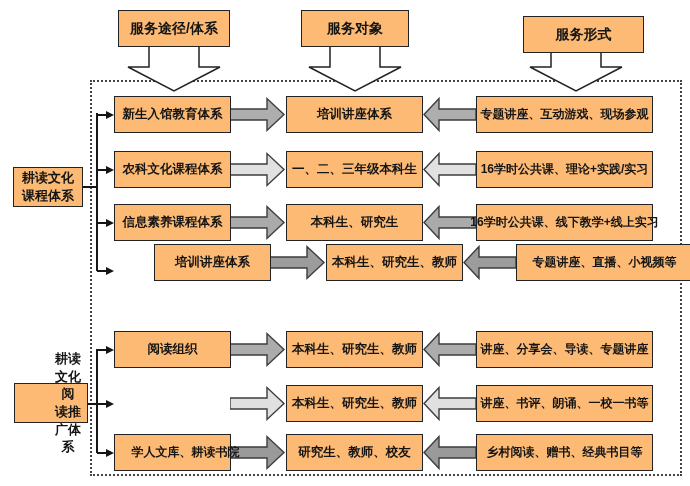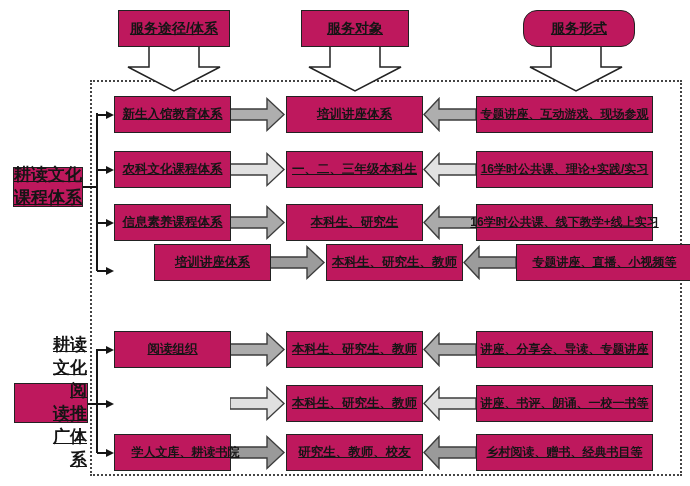--- a/index.html
+++ b/index.html
@@ -1,30 +1,30 @@
 <!DOCTYPE html>
 <html><head>
 <meta charset="utf-8">
 <style>
   html,body{margin:0;padding:0;background:#fff;}
   .canvas{
     position:relative;width:690px;height:486px;background:#fff;overflow:hidden;
     font-family:"Liberation Sans","DejaVu Sans",sans-serif;font-weight:bold;color:#151515;
   }
   .box{
-    position:absolute;border:1.5px solid #222;background:#be185d;box-sizing:border-box;
-    display:flex;align-items:center;justify-content:center;text-align:right;
-    white-space:nowrap;z-index:3;text-decoration:underline;
+    position:absolute;border:1.5px solid #222;background:#fdba74;box-sizing:border-box;
+    display:flex;align-items:center;justify-content:center;text-align:center;
+    white-space:nowrap;z-index:3;
   }
   .hdr{font-size:14px;}
   .container{
     position:absolute;left:90px;top:80px;width:592px;height:396px;
     border:2px dotted #444;box-sizing:border-box;z-index:0;
   }
-  .sec-label{font-size:17px;line-height:1.35;white-space:normal;z-index:3;}
+  .sec-label{font-size:13px;line-height:1.35;white-space:normal;z-index:3;}
   .row{position:absolute;left:114px;width:567px;height:37px;z-index:2;}
   .row .pathway{left:0;width:117px;height:37px;font-size:12.5px;}
   .row .audience{left:172px;width:137px;height:37px;font-size:12.5px;}
   .row .format{left:362px;width:177px;height:37px;font-size:12px;}
   .blockarrow{position:absolute;top:0;height:37px;z-index:2;}
   .ar-r{left:116px;width:56px;}
   .ar-l{left:309px;width:53px;}
   .downarrow{position:absolute;top:46px;width:96px;height:46px;z-index:2;}
   .hline{position:absolute;height:1.5px;background:#151515;z-index:1;}
   .vline{position:absolute;width:1.5px;background:#151515;z-index:1;}
@@ -34,21 +34,21 @@
     border-left:8px solid #151515;
   }
 </style>
 </head>
 <body>
 
 <div class="canvas">
 
   <div class="box hdr" style="left:118px;top:10px;width:112px;height:37px;">服务途径/体系</div>
   <div class="box hdr" style="left:301px;top:10px;width:108px;height:37px;">服务对象</div>
-  <div class="box hdr" style="left:523px;top:10px;width:112px;height:37px;border-radius:14px;">服务形式</div>
+  <div class="box hdr" style="left:523px;top:16px;width:121px;height:37px;">服务形式</div>
 
   <svg class="downarrow" style="left:126px;" viewBox="0 0 96 46">
     <polygon points="23,0 73,0 73,21 94,21 48,45 2,21 23,21" fill="#ffffff" stroke="#222" stroke-width="1.5"></polygon>
   </svg>
   <svg class="downarrow" style="left:307px;" viewBox="0 0 96 46">
     <polygon points="23,0 73,0 73,21 94,21 48,45 2,21 23,21" fill="#ffffff" stroke="#222" stroke-width="1.5"></polygon>
   </svg>
   <svg class="downarrow" style="left:528px;" viewBox="0 0 96 46">
     <polygon points="23,0 73,0 73,21 94,21 48,45 2,21 23,21" fill="#ffffff" stroke="#222" stroke-width="1.5"></polygon>
   </svg>

